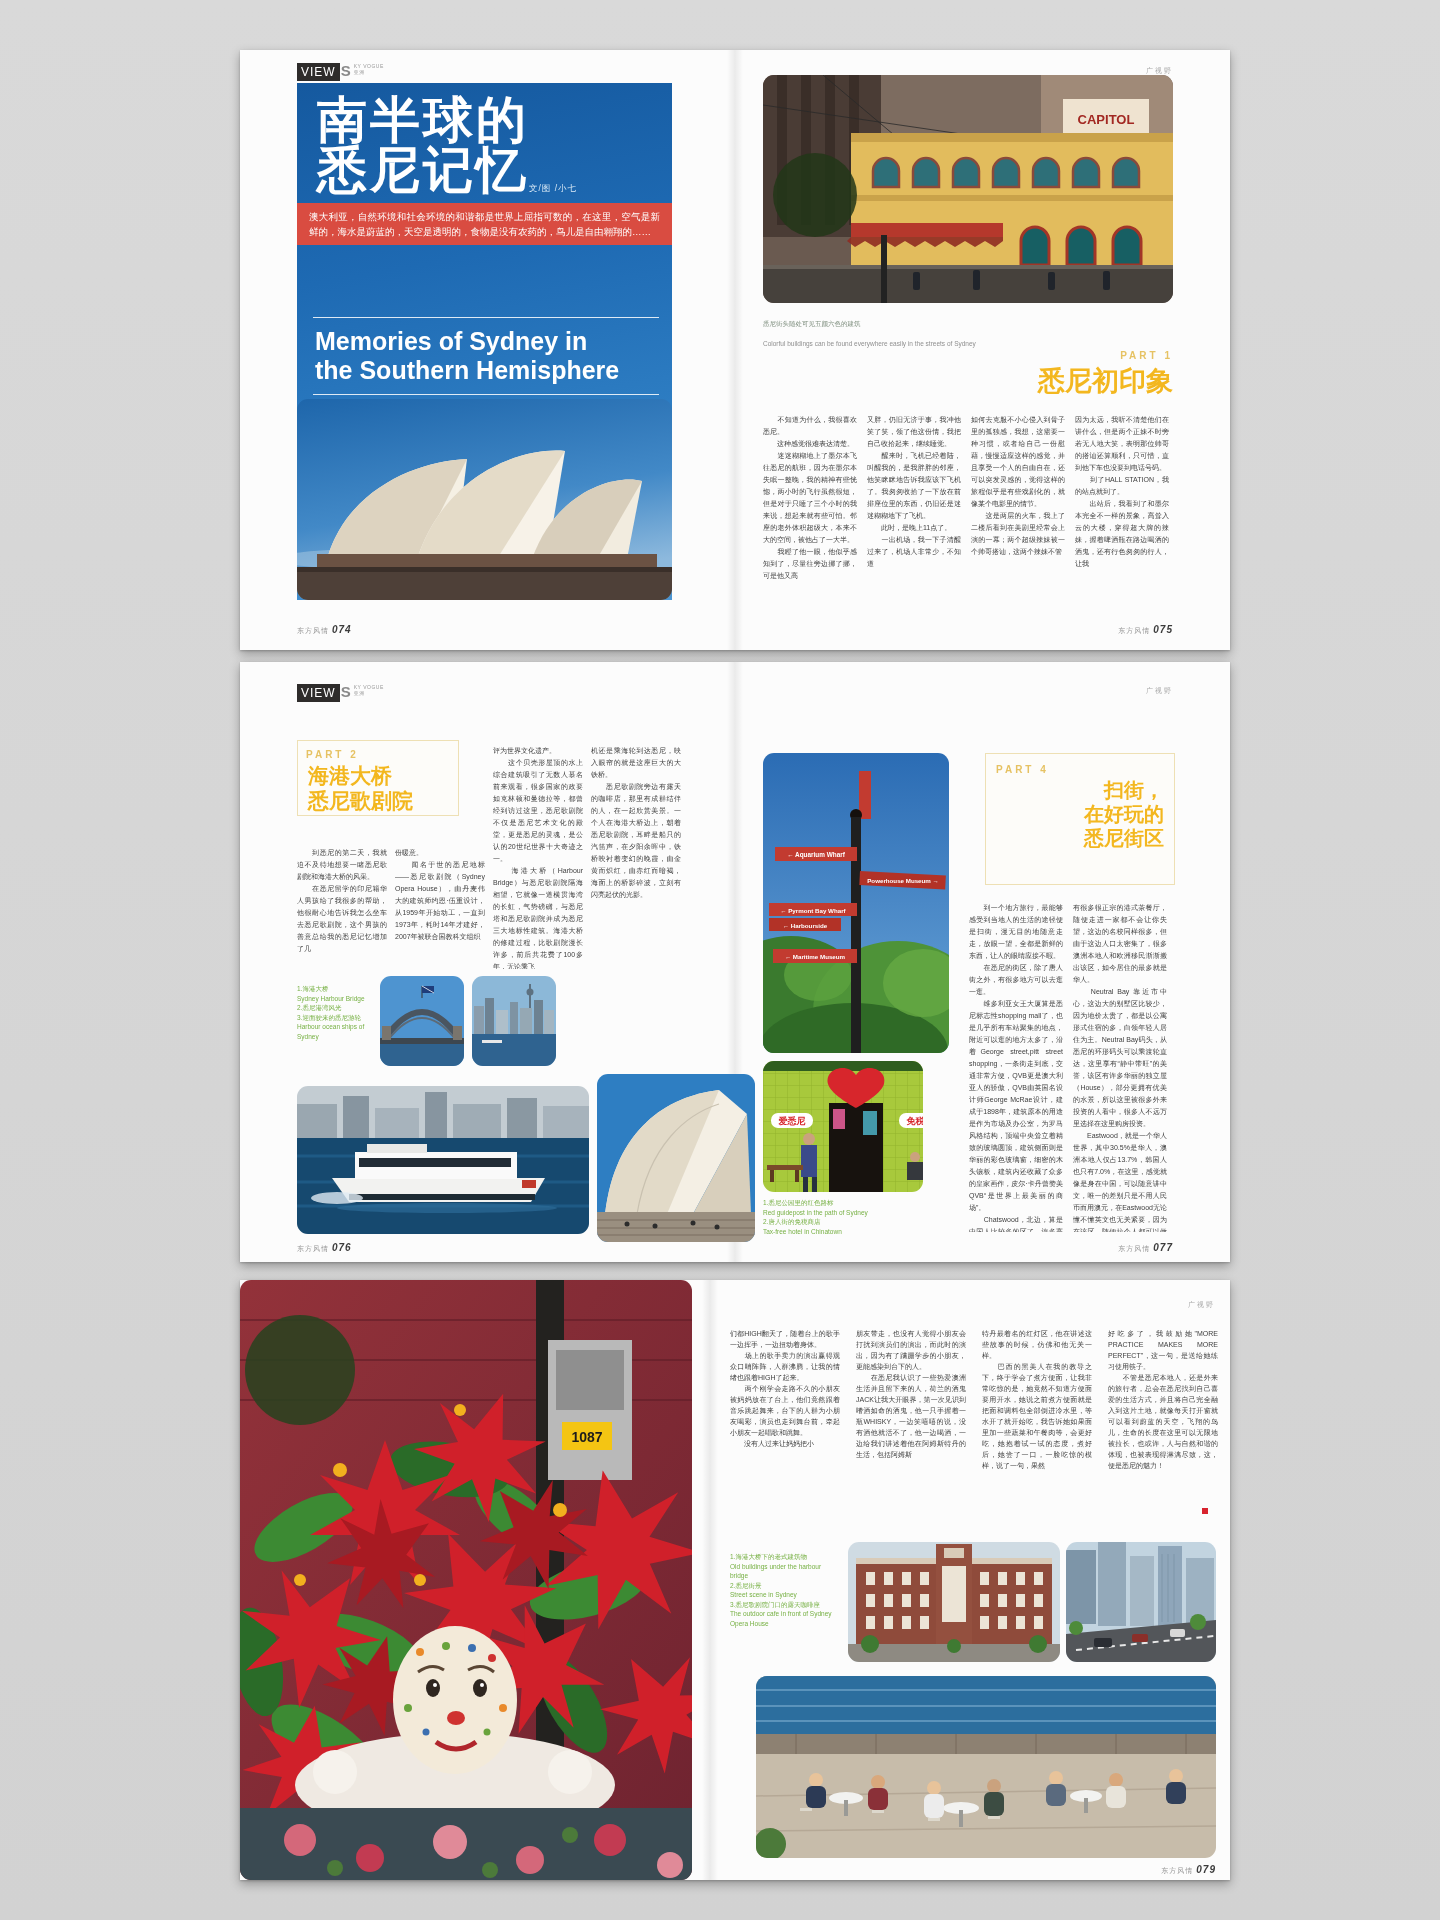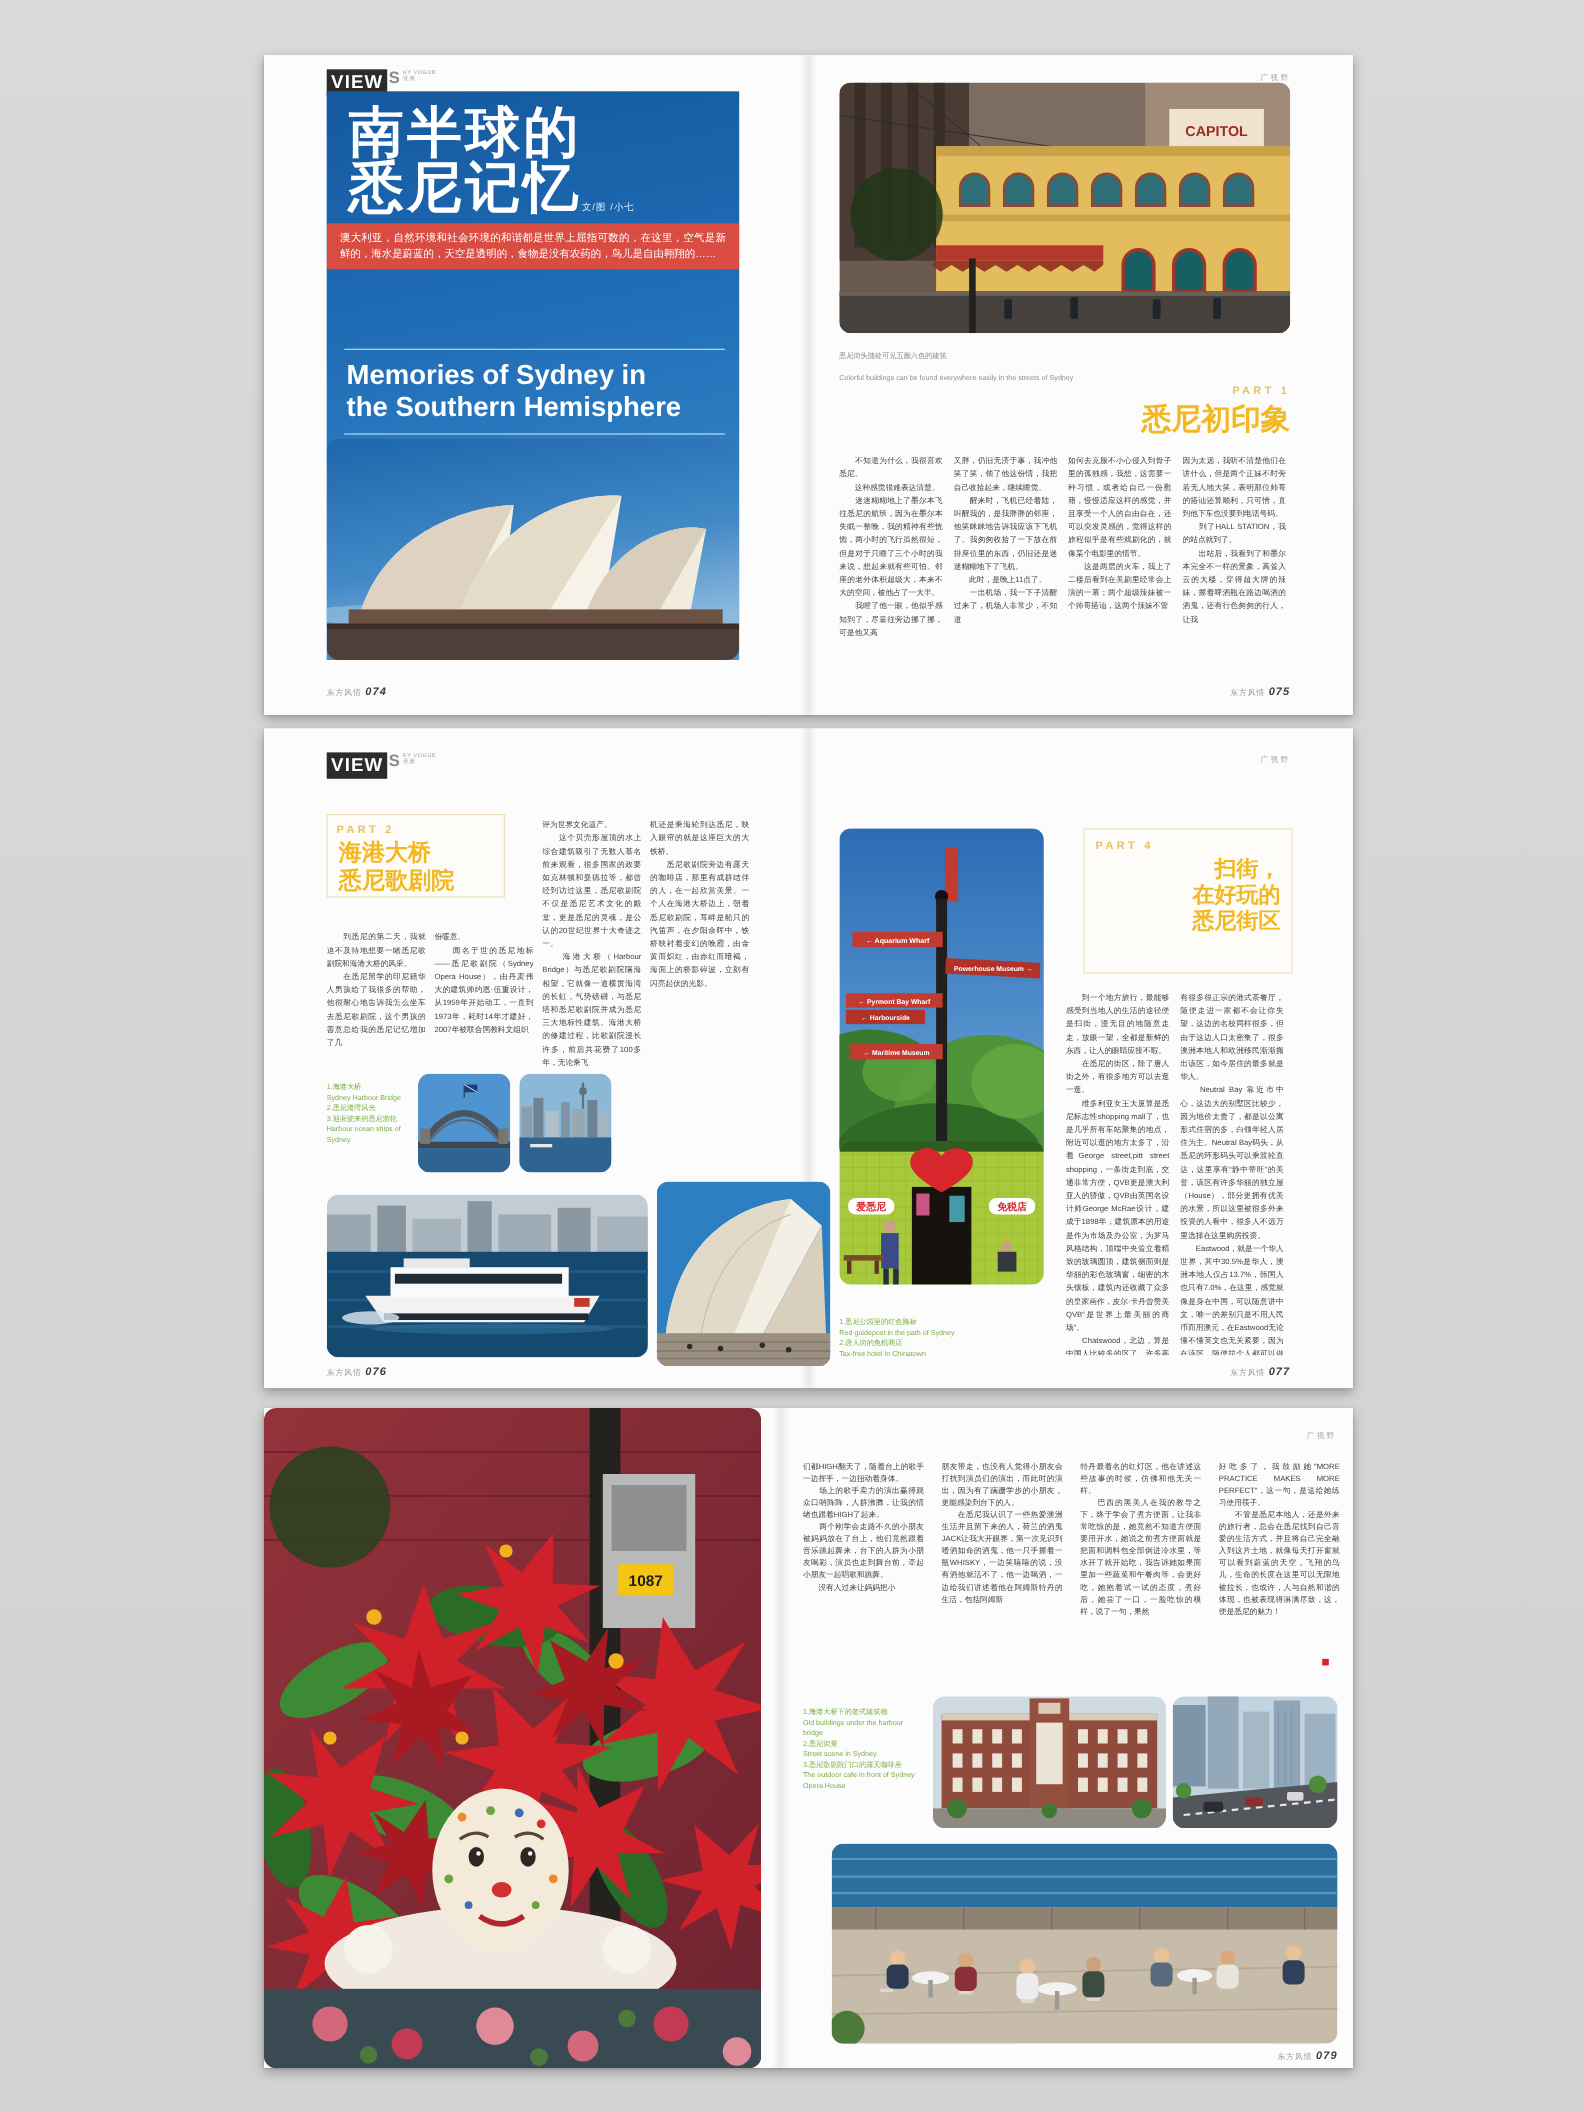--- a/index.html
+++ b/index.html
@@ -6,21 +6,21 @@
   .canvas{position:relative;width:1440px;height:1920px;background:linear-gradient(180deg,#d9d9d9,#d2d2d2);
           font-family:"Liberation Sans","DejaVu Sans",sans-serif;overflow:hidden;}
   .spread{position:absolute;left:240px;width:990px;height:600px;background:#fcfcfc;
           box-shadow:0 4px 10px rgba(0,0,0,.30),0 1px 2px rgba(0,0,0,.2);}
   #s1{top:50px}#s2{top:662px}#s3{top:1280px}
   .abs{position:absolute}
   .gutter{position:absolute;top:0;width:16px;height:100%;
           background:linear-gradient(90deg,rgba(0,0,0,0),rgba(0,0,0,.07),rgba(0,0,0,0));}
   
   .logo{display:flex;align-items:flex-start;}
-  .logo-box{background:#2e2c2b;color:#fff;font-weight:bold;font-size:17px;letter-spacing:1px;padding:2px 4px;}
+  .logo-box{background:#2e2c2b;color:#fff;font-weight:normal;font-size:12px;letter-spacing:1px;padding:2px 4px;}
   .logo-tail{color:#8a8a8a;font-weight:bold;font-size:15px;line-height:15px;margin-left:1px;}
   .logo-sub{margin-left:3px;font-size:5px;line-height:6px;color:#9a9a9a;letter-spacing:.5px;}
   .corner{font-size:7px;color:#a9a9a9;letter-spacing:2px;text-align:right;}
   
   .cover{background:linear-gradient(170deg,#15599f 0%,#1e6ab3 35%,#2f7fc4 70%,#4b95d2 100%);overflow:hidden;}
   .cv-t{color:#fff;font-weight:bold;font-size:50px;line-height:50px;letter-spacing:3px;}
   .cv-by{color:#dcebf7;font-size:8.5px;letter-spacing:1px;}
   .cv-banner{background:#d94c41;color:#fff;font-size:9.5px;line-height:15px;padding:6px 12px;text-align:justify;}
   .cv-en{color:#d9e8f5;font-size:10px;line-height:15px;text-align:justify;}
   .cv-ent{border-top:1px solid rgba(255,255,255,.85);border-bottom:1px solid rgba(255,255,255,.85);
@@ -310,21 +310,21 @@
         <g>
           <rect x="6" y="165" width="72" height="13" fill="#b23227"></rect>
           <text x="42" y="174.5" font-size="6.2" font-weight="bold" fill="#fff" text-anchor="middle">← Harbourside</text>
         </g>
         <g>
           <rect x="10" y="196" width="84" height="14" fill="#c23b30"></rect>
           <text x="52" y="206" font-size="6.2" font-weight="bold" fill="#fff" text-anchor="middle">← Maritime Museum</text>
         </g>
       </svg>
     </div>
-    <div class="photo abs" style="left:523px;top:375px;width:186px;height:131px">
+    <div class="photo abs" style="left:523px;top:399px;width:160px;height:131px">
       <svg width="186" height="131" viewBox="0 0 186 131">
         <defs>
           <pattern id="tiles" width="12" height="12" patternUnits="userSpaceOnUse">
             <rect width="12" height="12" fill="#a8c93c"></rect>
             <path d="M0 0 H12 M0 0 V12" stroke="#93b32c" stroke-width="1"></path>
           </pattern>
         </defs>
         <rect width="186" height="131" fill="url(#tiles)"></rect>
         <rect x="0" y="0" width="186" height="10" fill="#2f5d1f"></rect>
         <rect x="66" y="42" width="54" height="89" fill="#17120e"></rect>

